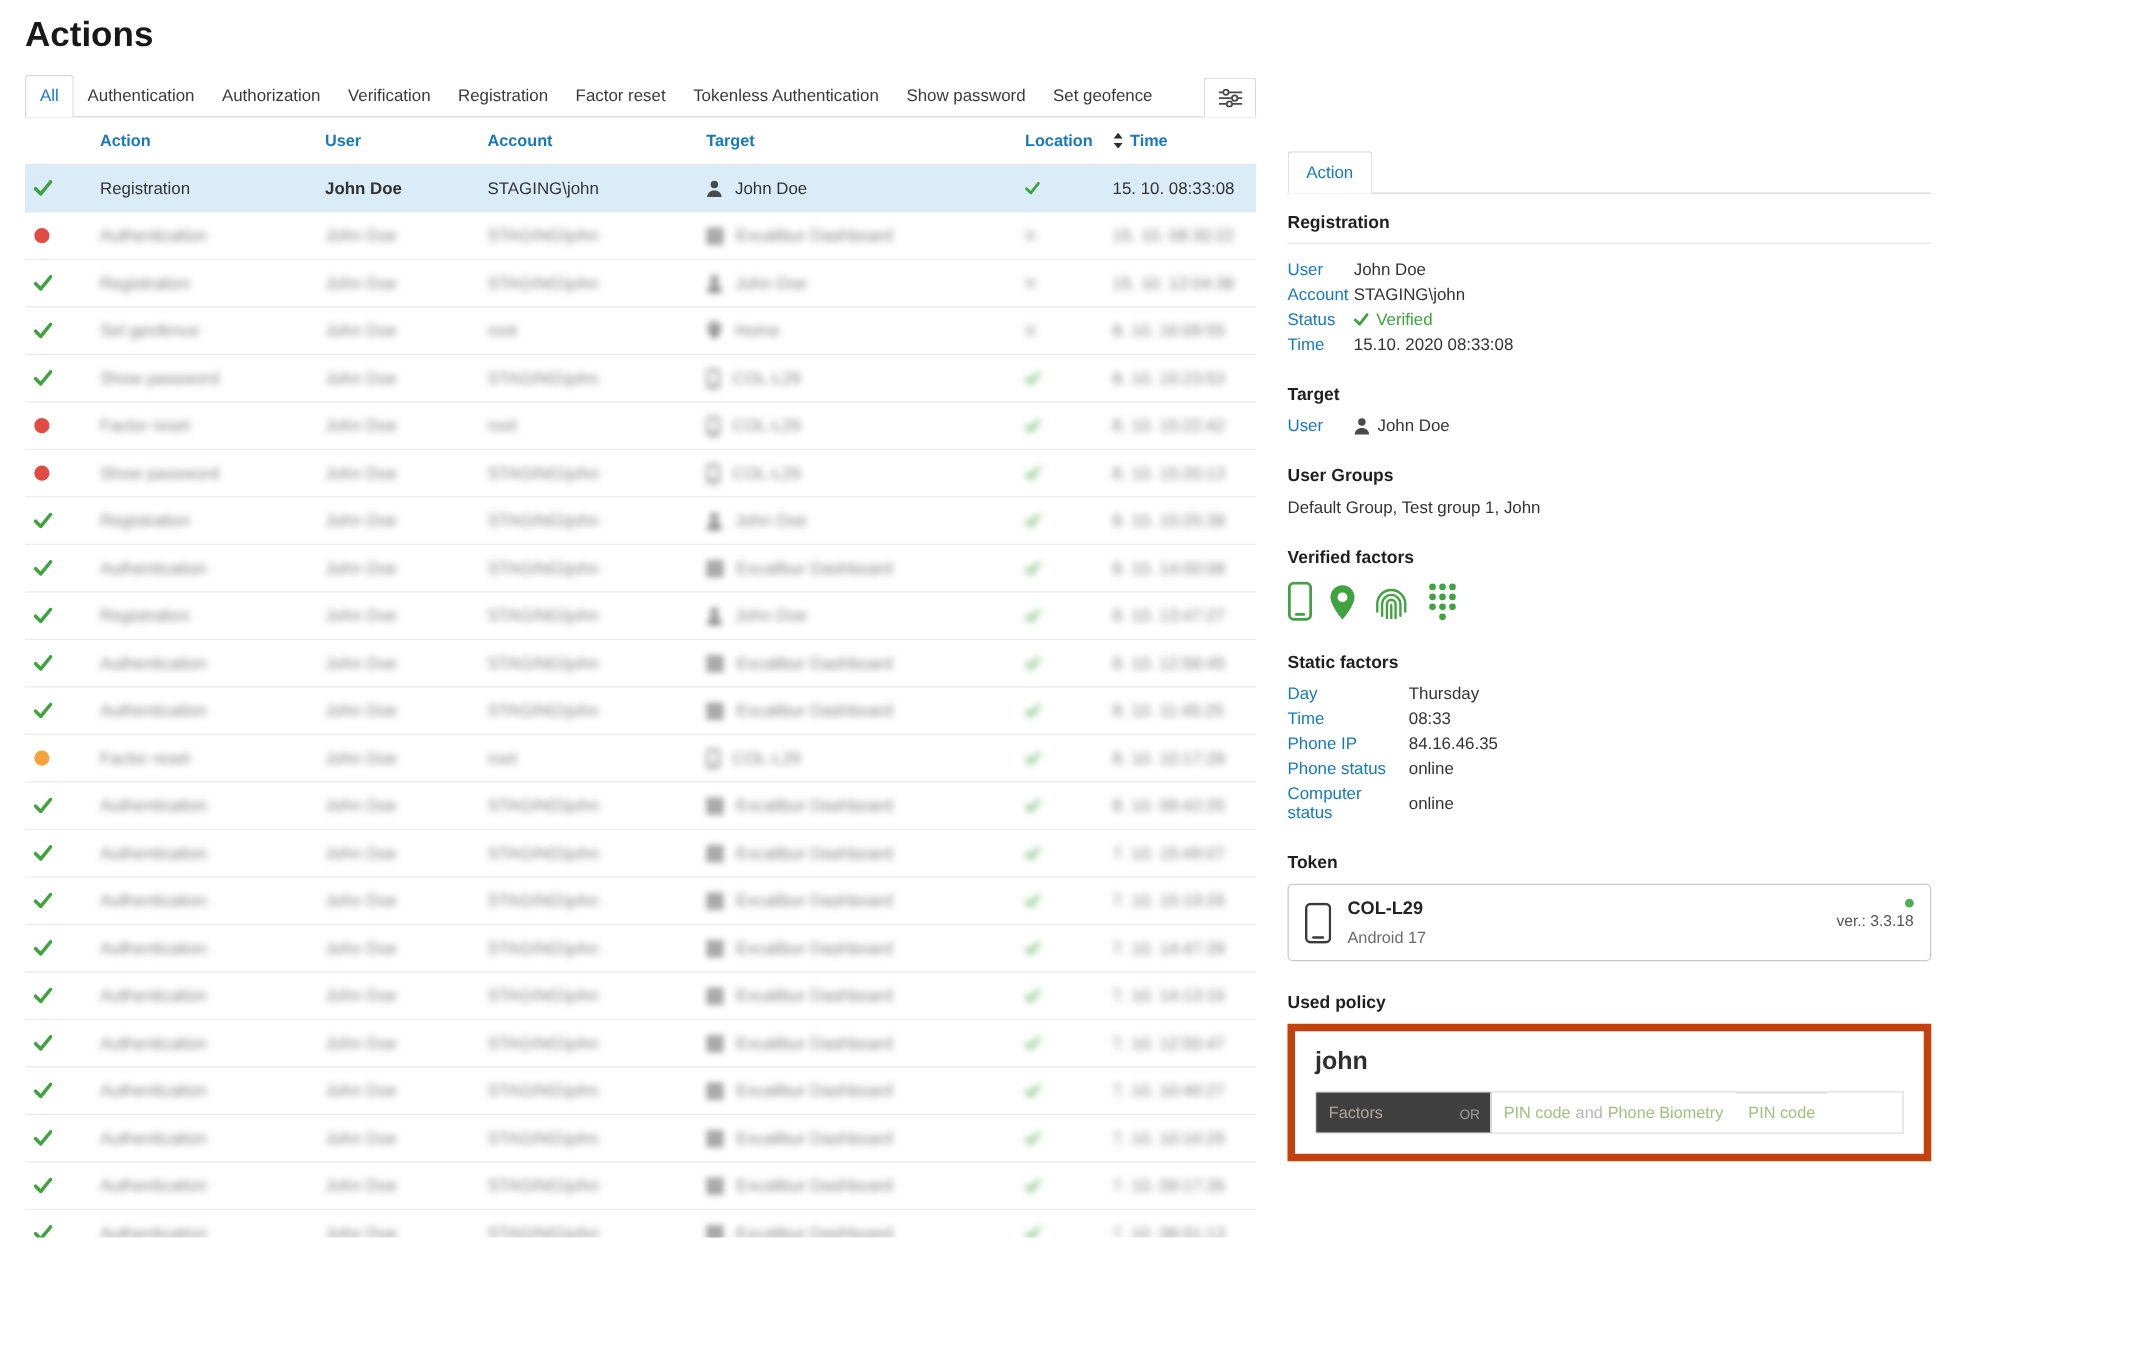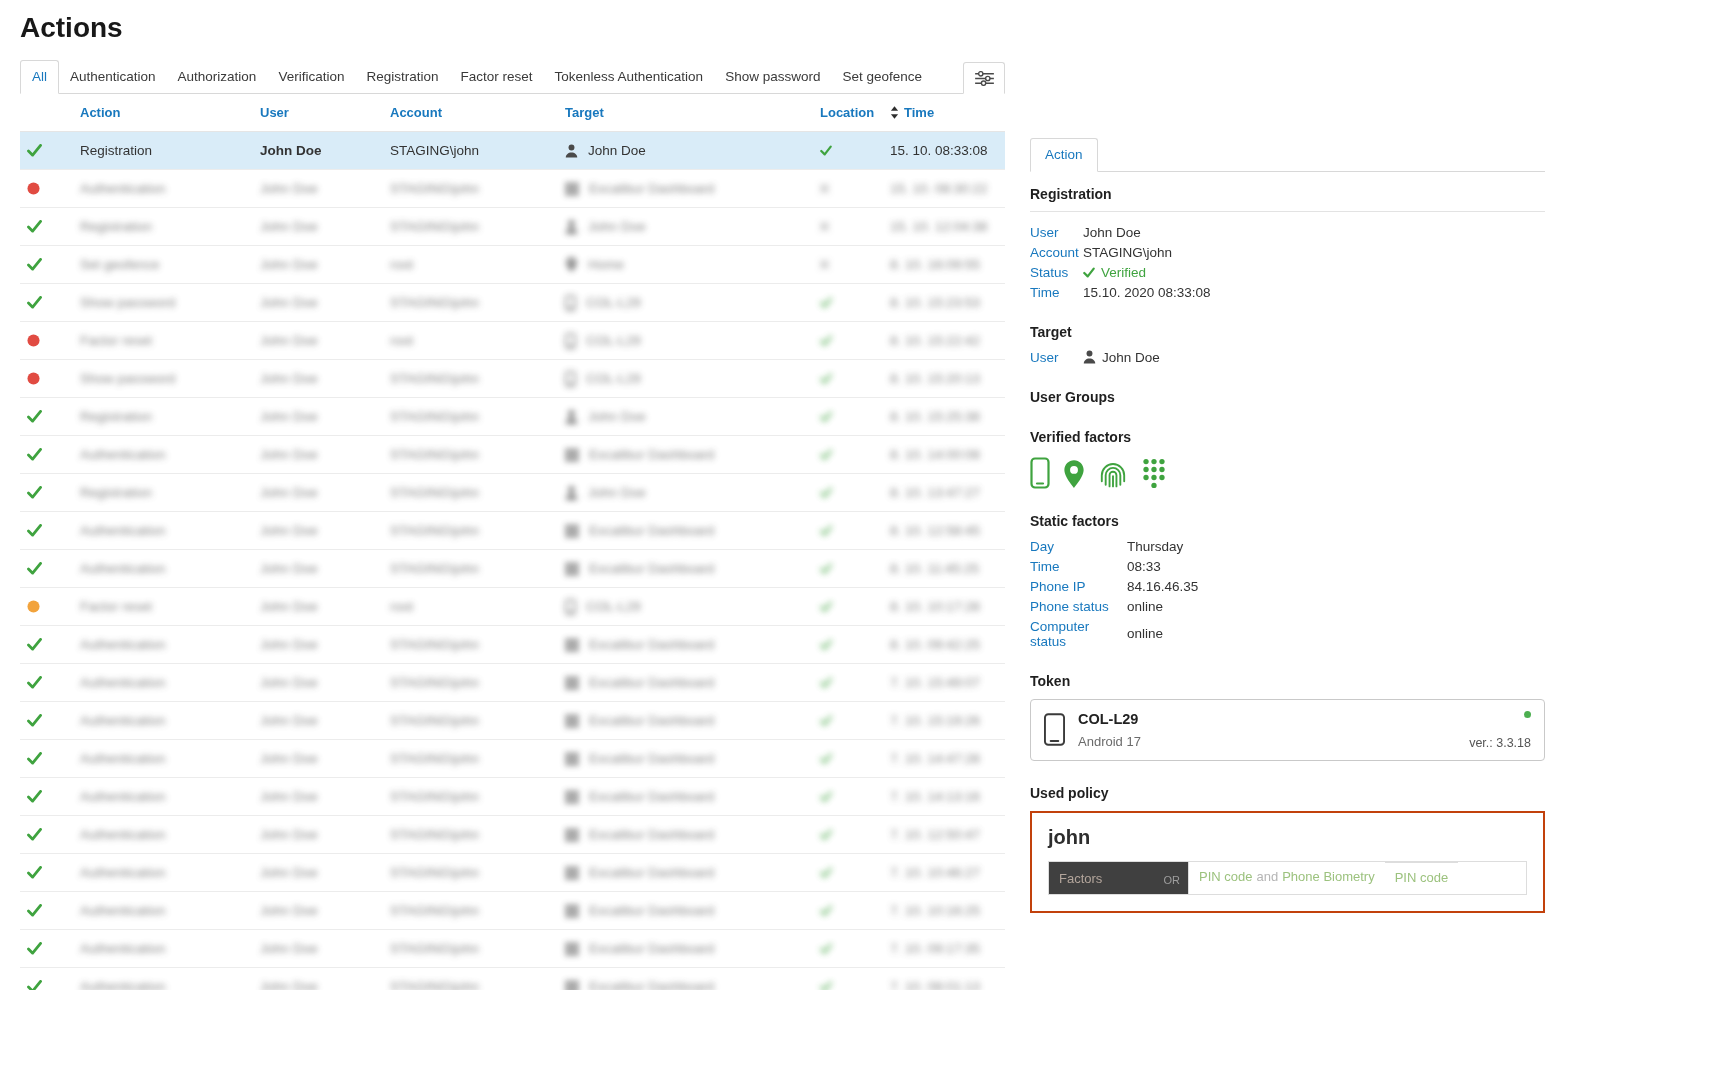--- a/index.html
+++ b/index.html
@@ -53,23 +53,23 @@
   .fvalue{color:#333;display:flex;align-items:center;gap:6px}
   .fvalue.status-ok{color:#3fa33f}
   .plain-text{font-size:13.5px;color:#333}
   .factor-icons{display:flex;align-items:flex-end;gap:13px;margin-top:12px}
 
   .token-card{border:1px solid #c9c9c9;border-radius:4px;padding:11px 13px;display:flex;
     align-items:center;gap:13px;position:relative;margin-top:4px;cursor:pointer}
   .token-name{font-size:14.5px;font-weight:700;color:#222}
   .token-os{font-size:13px;color:#6b6b6b;margin-top:7px}
   .token-dot{position:absolute;top:11px;right:13px;width:7px;height:7px;border-radius:50%;background:#4caf50}
-  .token-version{position:absolute;bottom:10px;right:13px;font-size:12.5px;color:#555}
-
-  .policy-card{border:2px solid #c2410c;padding:13px 16px 16px;margin-top:4px}
+  .token-version{position:absolute;bottom:24px;right:13px;font-size:12.5px;color:#555}
+
+  .policy-card{border:6px solid #c2410c;padding:13px 16px 16px;margin-top:4px}
   .policy-name{font-size:20px;font-weight:700;color:#2e2e2e;margin-bottom:12px}
   .policy-table{display:flex;border:1px solid #ddd}
   .policy-left{flex:0 0 140px;border-right:1px solid #ddd;background:#404040;position:relative;padding:7px 10px}
   .policy-factors-label{color:#b3a59b;font-size:13px}
   .policy-or{position:absolute;right:8px;bottom:8px;font-size:11px;color:#9e9e9e}
   .policy-right{flex:1;display:flex;flex-direction:row}
   .policy-row{height:30px;display:flex;align-items:center;padding:0 10px;font-size:13px;gap:4px}
   .policy-row + .policy-row{border-top:1px solid #ddd}
   .pfactor{color:#9cc27e}
   .pconj{color:#b5b5b5}
@@ -1064,20 +1064,21 @@
                 <svg width="13" height="14" viewBox="0 0 14 15" fill="#4a4a4a">
                   <circle cx="7" cy="3.8" r="3.2"></circle>
                   <path d="M.8 14.6c0-3.4 2.8-5.6 6.2-5.6s6.2 2.2 6.2 5.6z"></path>
                 </svg>
               </span>
             <span>John Doe</span>
           </span>
         </div>
 
         <h3>User Groups</h3>
+        <div class="plain-text">Default Group, Test group 1, John</div>
 
         <h3>Verified factors</h3>
         <div class="factor-icons" id="factor-icons">
             <span class="icon">
               <svg width="20" height="32" viewBox="0 0 20 32" fill="none" stroke="#3fa33f" stroke-width="2.2">
                 <rect x="1.5" y="1.5" width="17" height="29" rx="3.5"></rect>
                 <path d="M7 26.5h6" stroke-linecap="round"></path>
               </svg>
             </span>
             <span class="icon">

